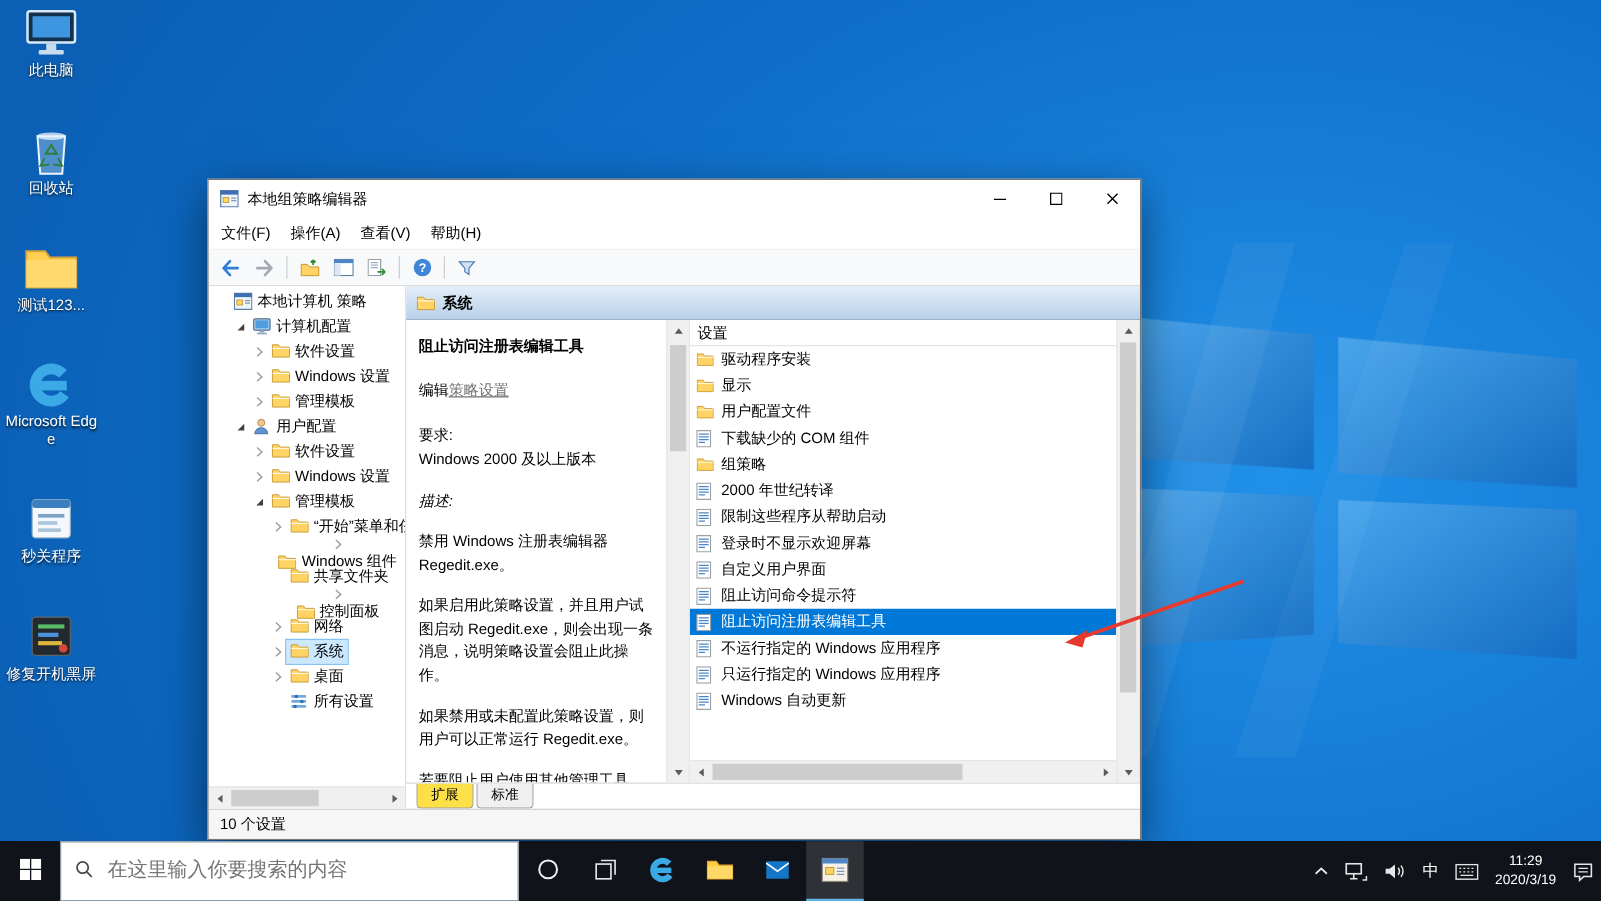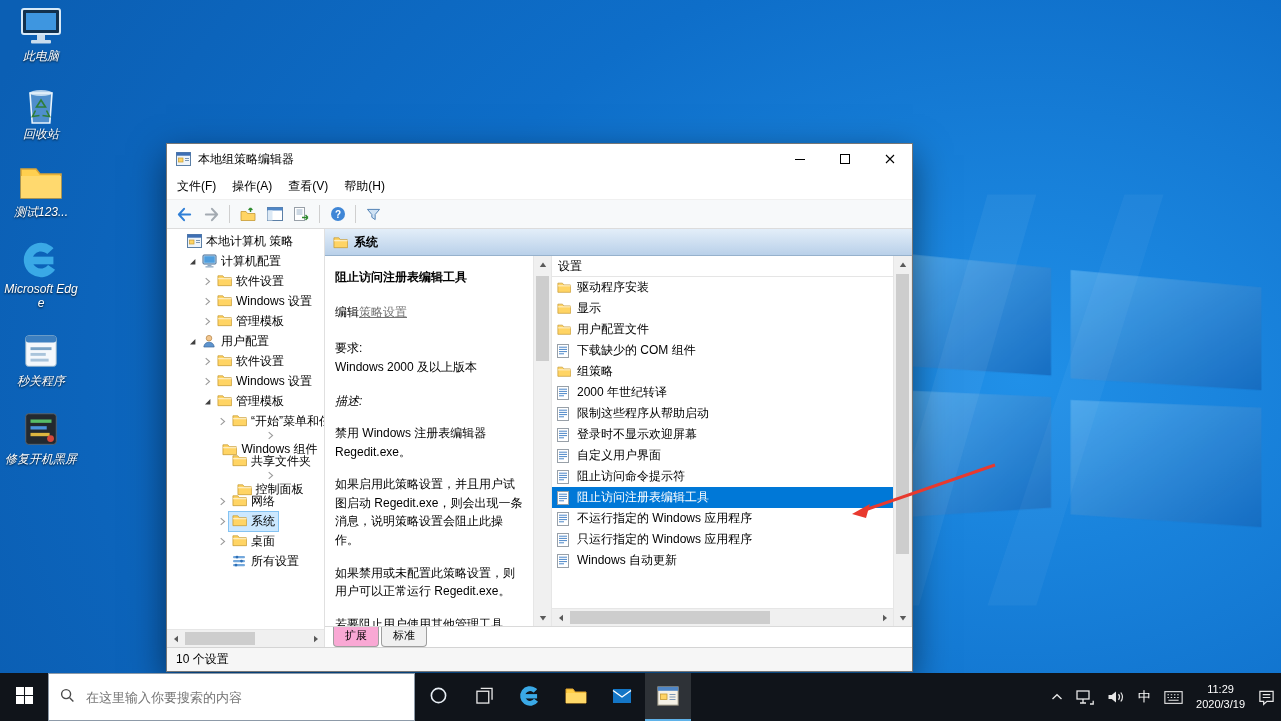--- a/index.html
+++ b/index.html
@@ -3,21 +3,21 @@
 <meta charset="utf-8">
 <style>
   html,body{margin:0;padding:0;}
   body{width:1281px;height:721px;overflow:hidden;position:relative;
        font-family:"Liberation Sans","DejaVu Sans",sans-serif;font-size:12px;color:#000;}
   #desktop{position:absolute;inset:0;
        background:radial-gradient(1100px 800px at 1020px 380px,#2090e8 0%,#0e6ec9 55%,#0b5fb4 100%);}
   .wallpaper{position:absolute;left:870px;top:190px;width:411px;height:420px;pointer-events:none;}
 
   
-  #desktop-icons{position:absolute;left:4px;top:6px;width:74px;display:flex;flex-direction:column;gap:20px;font-style:italic;}
+  #desktop-icons{position:absolute;left:4px;top:6px;width:74px;display:flex;flex-direction:column;gap:36px;}
   .d-icon{display:flex;flex-direction:column;align-items:center;gap:2px;width:74px;cursor:default;}
   .d-icon-img{width:46px;height:42px;display:flex;align-items:center;justify-content:center;}
   .d-icon-label{color:#fff;text-align:center;line-height:1.15;text-shadow:0 1px 2px rgba(0,0,0,.85);word-break:break-all;}
 
   
   .window{position:absolute;left:166px;top:143px;width:745px;height:527px;background:#fff;
           border:1px solid #767676;box-shadow:0 12px 34px rgba(0,0,0,.5);display:flex;flex-direction:column;}
   .titlebar{height:30px;flex:none;display:flex;align-items:center;background:#fff;}
   .w-icon{width:16px;height:15px;margin:0 6px 0 9px;flex:none;}
   .w-title{flex:1;}
@@ -58,31 +58,31 @@
 
   .settings-col{flex:1;display:flex;flex-direction:column;min-width:0;background:#fff;}
   .list-header{height:20px;flex:none;display:flex;align-items:center;padding:0 6px;border-bottom:1px solid #e5e5e5;}
   #settings-list{flex:1;overflow:hidden;}
   .list-row{height:21px;display:flex;align-items:center;gap:6px;padding:0 2px 0 5px;white-space:nowrap;}
   .list-row.selected{background:#0078d7;color:#fff;}
   .l-icon{width:14px;height:14px;flex:none;display:inline-flex;}
 
   .tabs-row{height:20px;flex:none;display:flex;align-items:flex-start;background:#fff;border-top:1px solid #dadada;padding-left:8px;}
   .tab{font-size:11px;padding:1px 11px 3px;border:1px solid #9f9f9f;border-top:none;background:#f0f0f0;border-radius:0 0 4px 4px;margin-right:2px;}
-  .tab.active{background:#f9a8d4;}
+  .tab.active{background:#fde047;}
   .statusbar{height:23px;flex:none;border-top:1px solid #d4d4d4;background:#f6f6f6;display:flex;align-items:center;padding:0 9px;}
 
   
   #red-arrow{position:absolute;left:840px;top:455px;width:165px;height:70px;pointer-events:none;}
 
   
   .taskbar{position:absolute;left:0;right:0;bottom:0;height:48px;background:#10141a;display:flex;align-items:stretch;color:#fff;z-index:5;}
   .tb-start{width:48px;display:flex;align-items:center;justify-content:center;}
   .tb-search{width:343px;background:#fff;border:1px solid #8d9aa8;display:flex;align-items:center;gap:9px;padding:0 11px;}
-  .tb-search input{border:none;outline:none;flex:1;font-size:13px;color:#5c5c5c;background:transparent;font-family:inherit;}
+  .tb-search input{border:none;outline:none;flex:1;font-size:16px;color:#5c5c5c;background:transparent;font-family:inherit;}
   #taskbar-apps{display:flex;align-items:stretch;}
   .tb-appbtn{width:46px;display:flex;align-items:center;justify-content:center;}
   .tb-appbtn.active{background:rgba(255,255,255,.13);box-shadow:inset 0 -2px 0 #5fb2e8;}
   .tb-tray{margin-left:auto;display:flex;align-items:center;gap:13px;padding-right:6px;}
   .tray-ime{font-size:13px;}
   .tray-clock{text-align:center;font-size:11px;line-height:1.35;}
   .tray-btn{display:flex;align-items:center;justify-content:center;}
 </style>
 </head>
 <body>

